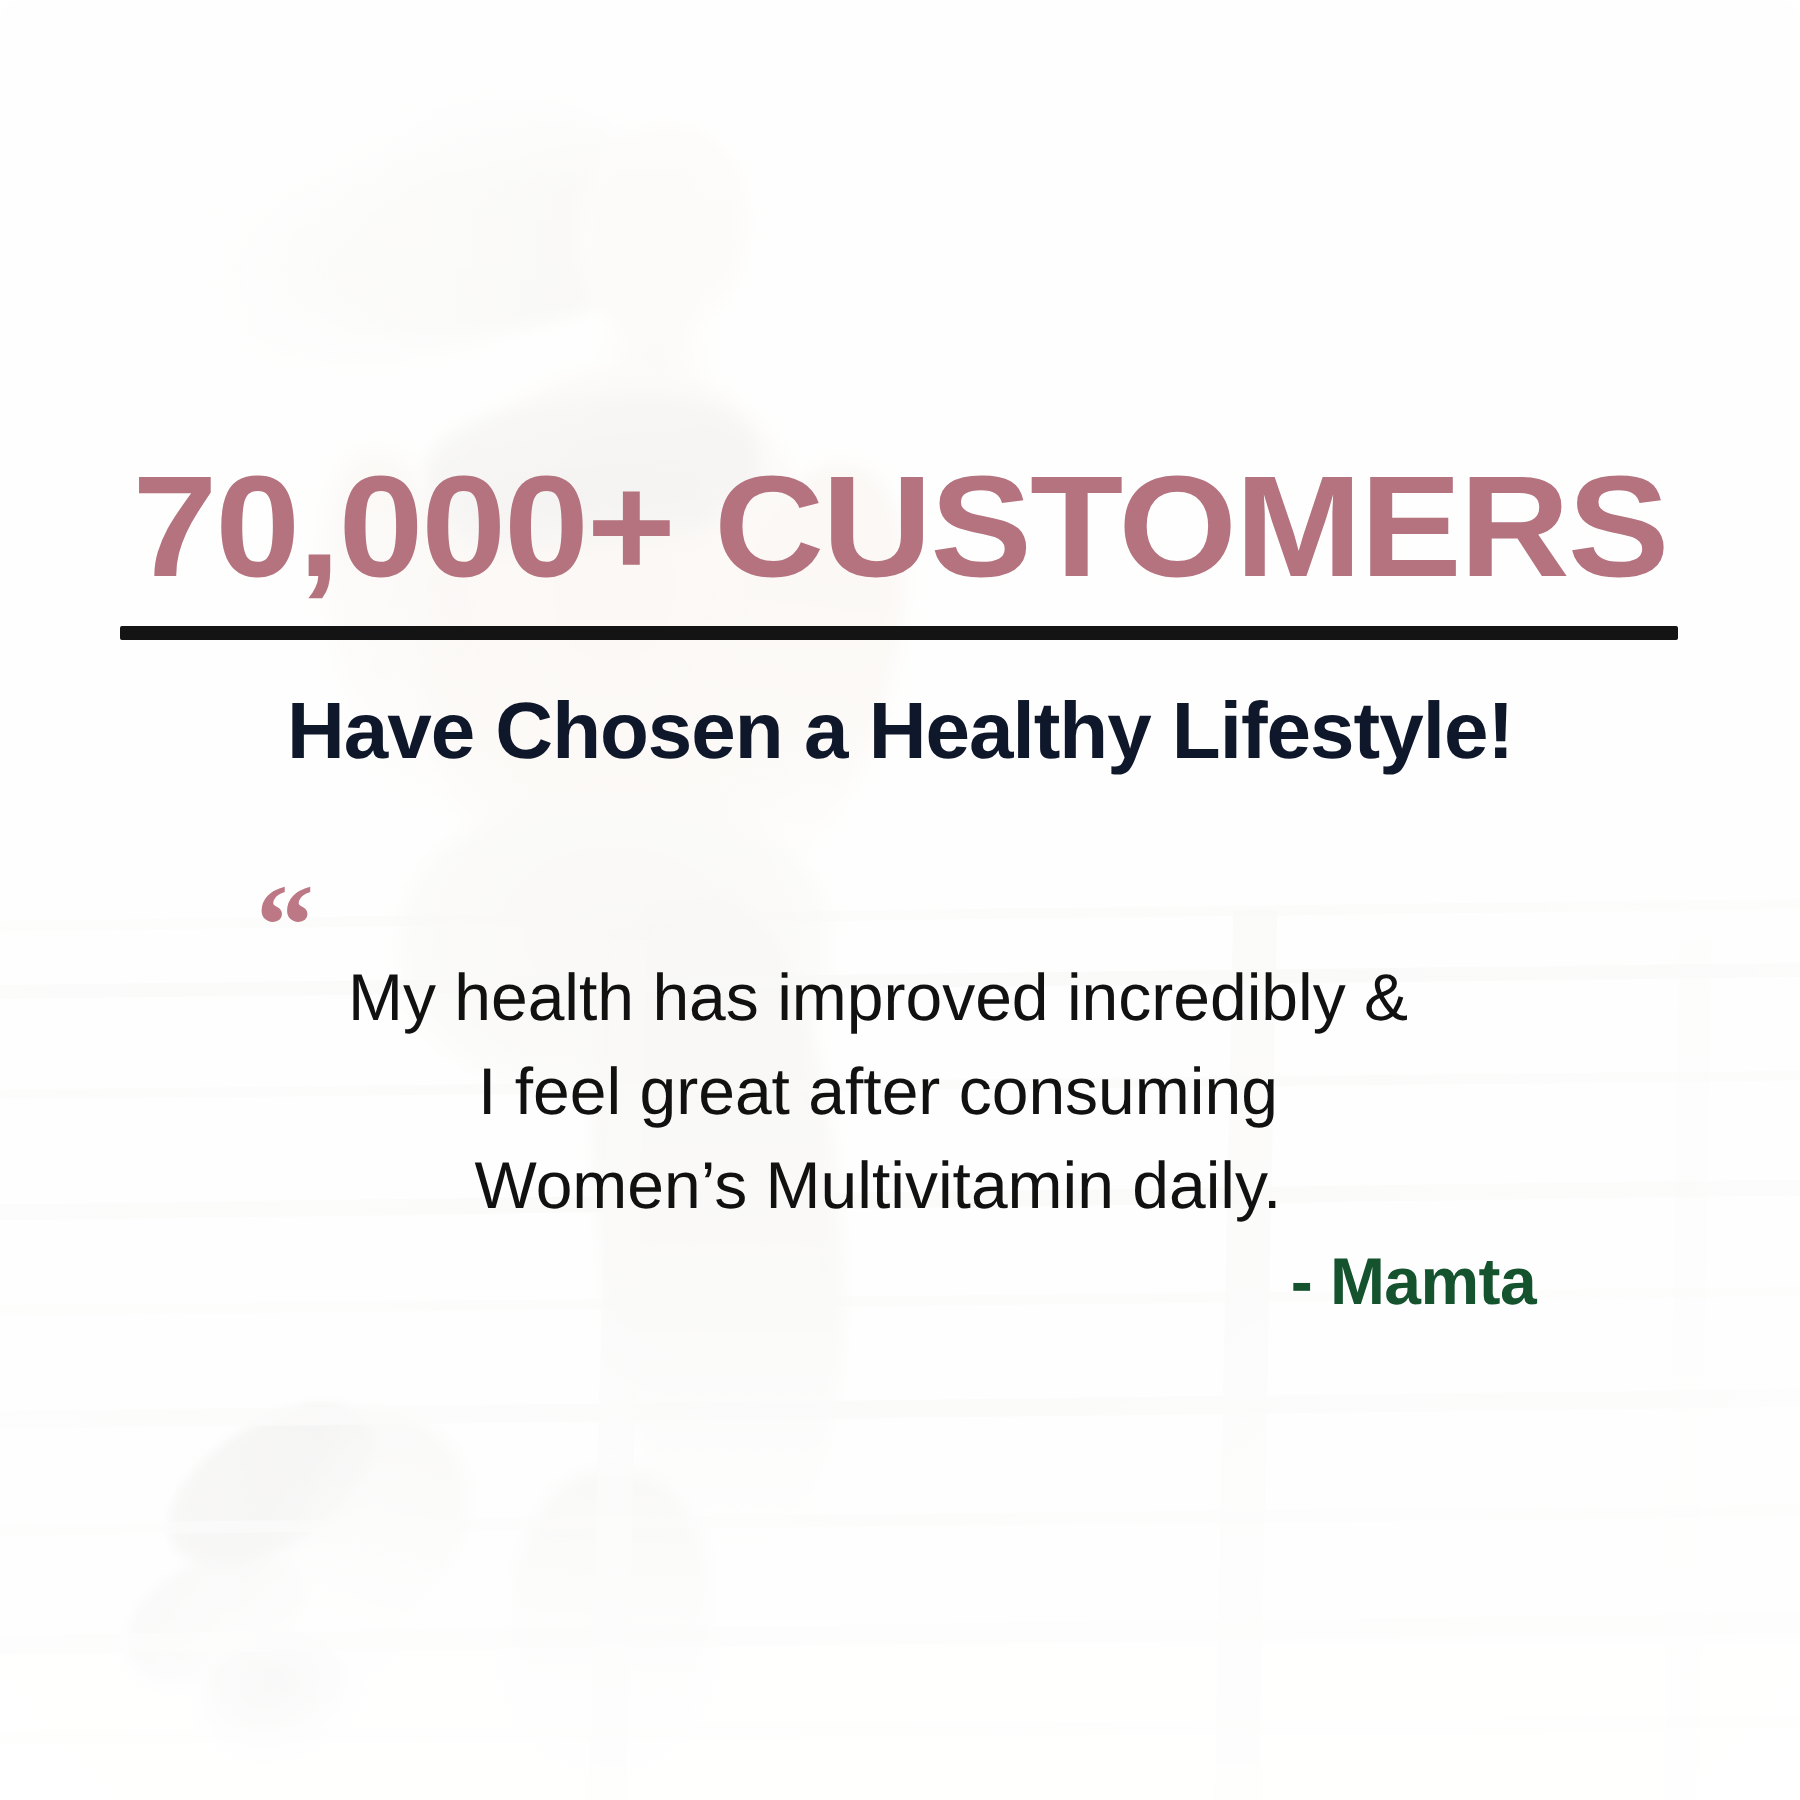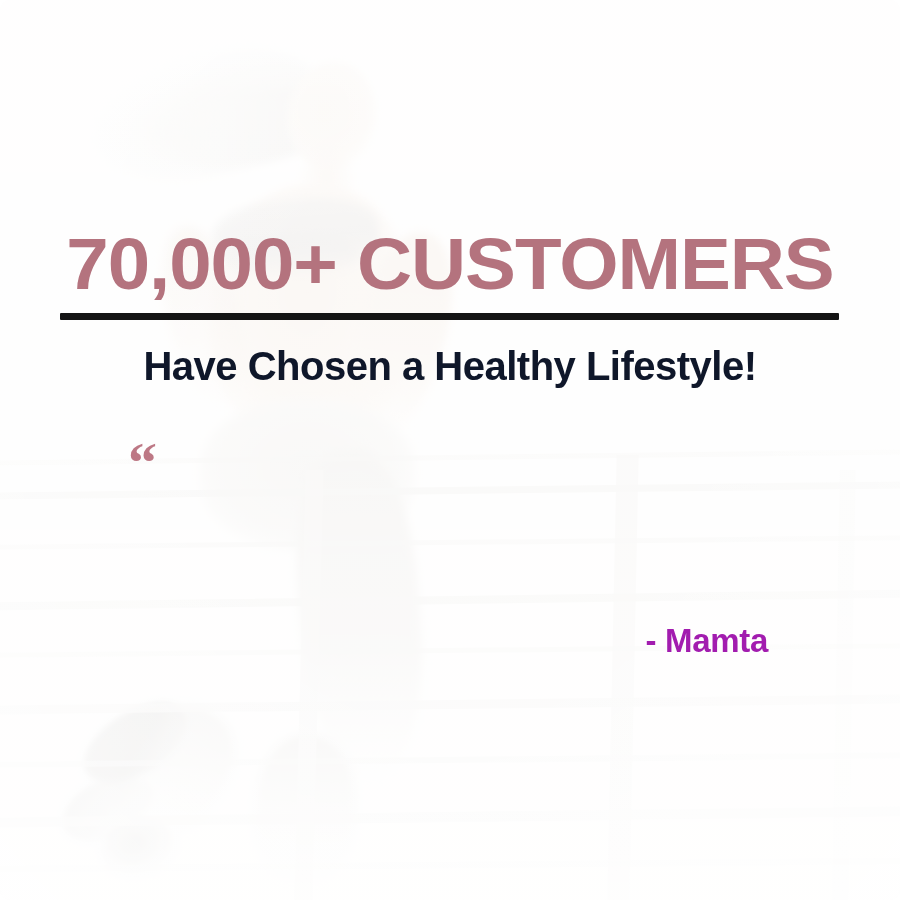--- a/index.html
+++ b/index.html
@@ -214,21 +214,21 @@
     color:#111111;
     line-height:1.42;
     padding-right:22px;
   }
   .quote-lines span { display:block; }
 
   .attribution {
     position:absolute; top:622px; right:132px;
     font-size:33px;
     font-weight:bold;
-    color:#a21caf;
+    color:#14532d;
     letter-spacing:-0.3px;
   }
 </style>
 </head>
 <body>
 
 <div class="banner">
 
   <div class="photo-layer">
     <div class="fig hair"></div>
@@ -270,18 +270,23 @@
   <div class="content">
 
     <div class="headline">70,000+ CUSTOMERS</div>
 
     <div class="divider"></div>
 
     <div class="subheadline">Have Chosen a Healthy Lifestyle!</div>
 
     <div class="quote-block">
       <div class="quote-mark">“</div>
+      <div class="quote-lines">
+        <span>My health has improved incredibly &amp;</span>
+        <span>I feel great after consuming</span>
+        <span>Women’s Multivitamin daily.</span>
+      </div>
     </div>
 
     <div class="attribution">- Mamta</div>
 
   </div>
 </div>
 
 </body></html>

